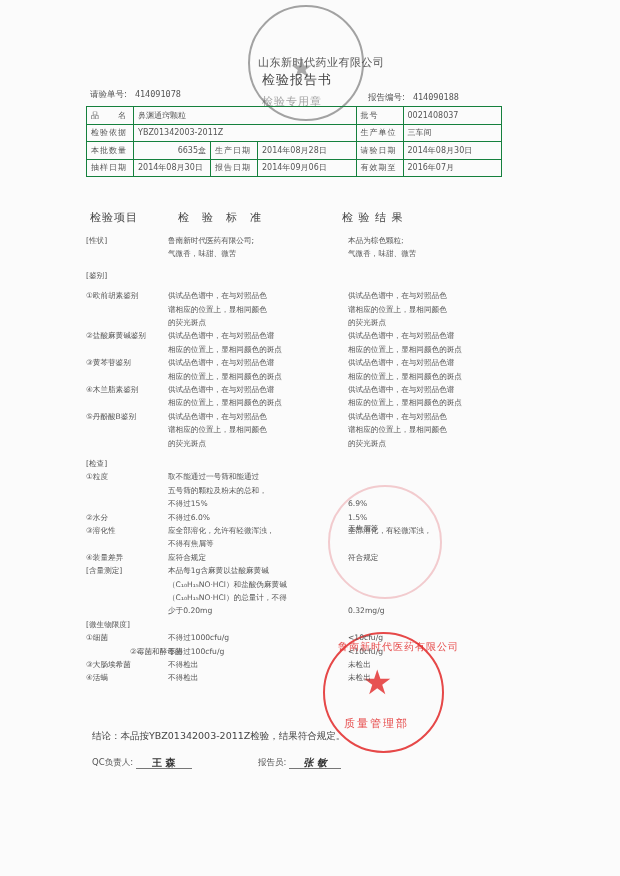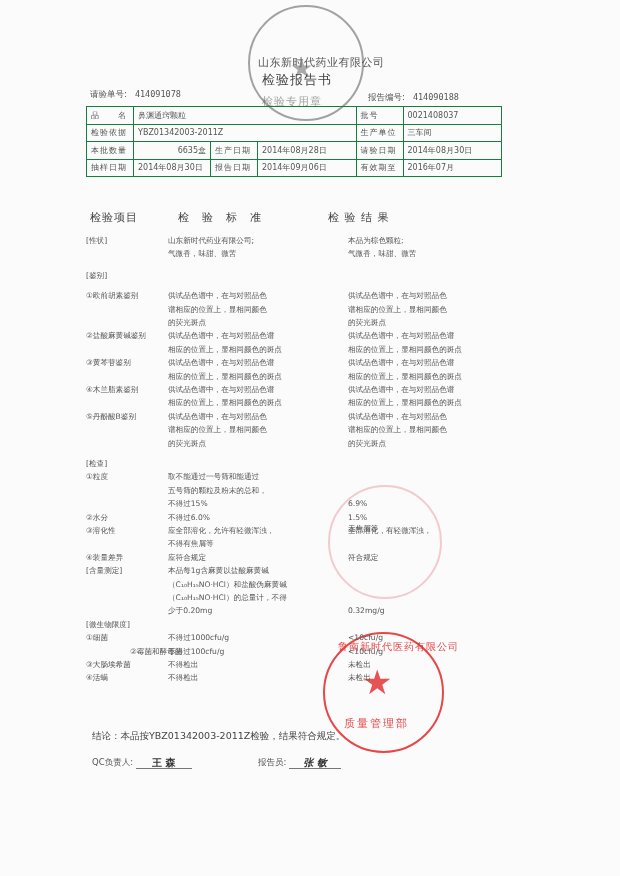--- a/index.html
+++ b/index.html
@@ -87,25 +87,25 @@
     <td class="lbl">报告日期</td>
     <td>2014年09月06日</td>
     <td class="lbl">有效期至</td>
     <td>2016年07月</td>
   </tr>
 </tbody>
   </table>
 
 <div class="abs hdr" style="left:90px;">检验项目</div>
 <div class="abs hdr" style="left:178px;">检　验　标　准</div>
-<div class="abs hdr" style="left:328px;">检 验 结 果</div>
+<div class="abs hdr" style="left:342px;">检 验 结 果</div>
 
 <div id="rows">
     <div class="row c1" style="top: 234px;">[性状]</div>
-    <div class="row c2" style="top: 234px;">山东新时代药业有限公司;</div>
+    <div class="row c2" style="top: 234px;">鲁南新时代医药有限公司;</div>
     <div class="row c3" style="top: 234px; font-family: Liberation Serif, serif;">本品为棕色颗粒;</div>
     <div class="row c1" style="top: 247.4px;"></div>
     <div class="row c2" style="top: 247.4px;">气微香，味甜、微苦</div>
     <div class="row c3" style="top: 247.4px;">气微香，味甜、微苦</div>
     <div class="row c1" style="top: 268.8px;">[鉴别]</div>
     <div class="row c2" style="top: 268.8px;"></div>
     <div class="row c3" style="top: 268.8px;"></div>
     <div class="row c1" style="top: 289.2px;">①欧前胡素鉴别</div>
     <div class="row c2" style="top: 289.2px;">供试品色谱中，在与对照品色</div>
     <div class="row c3" style="top: 289.2px;">供试品色谱中，在与对照品色</div>

